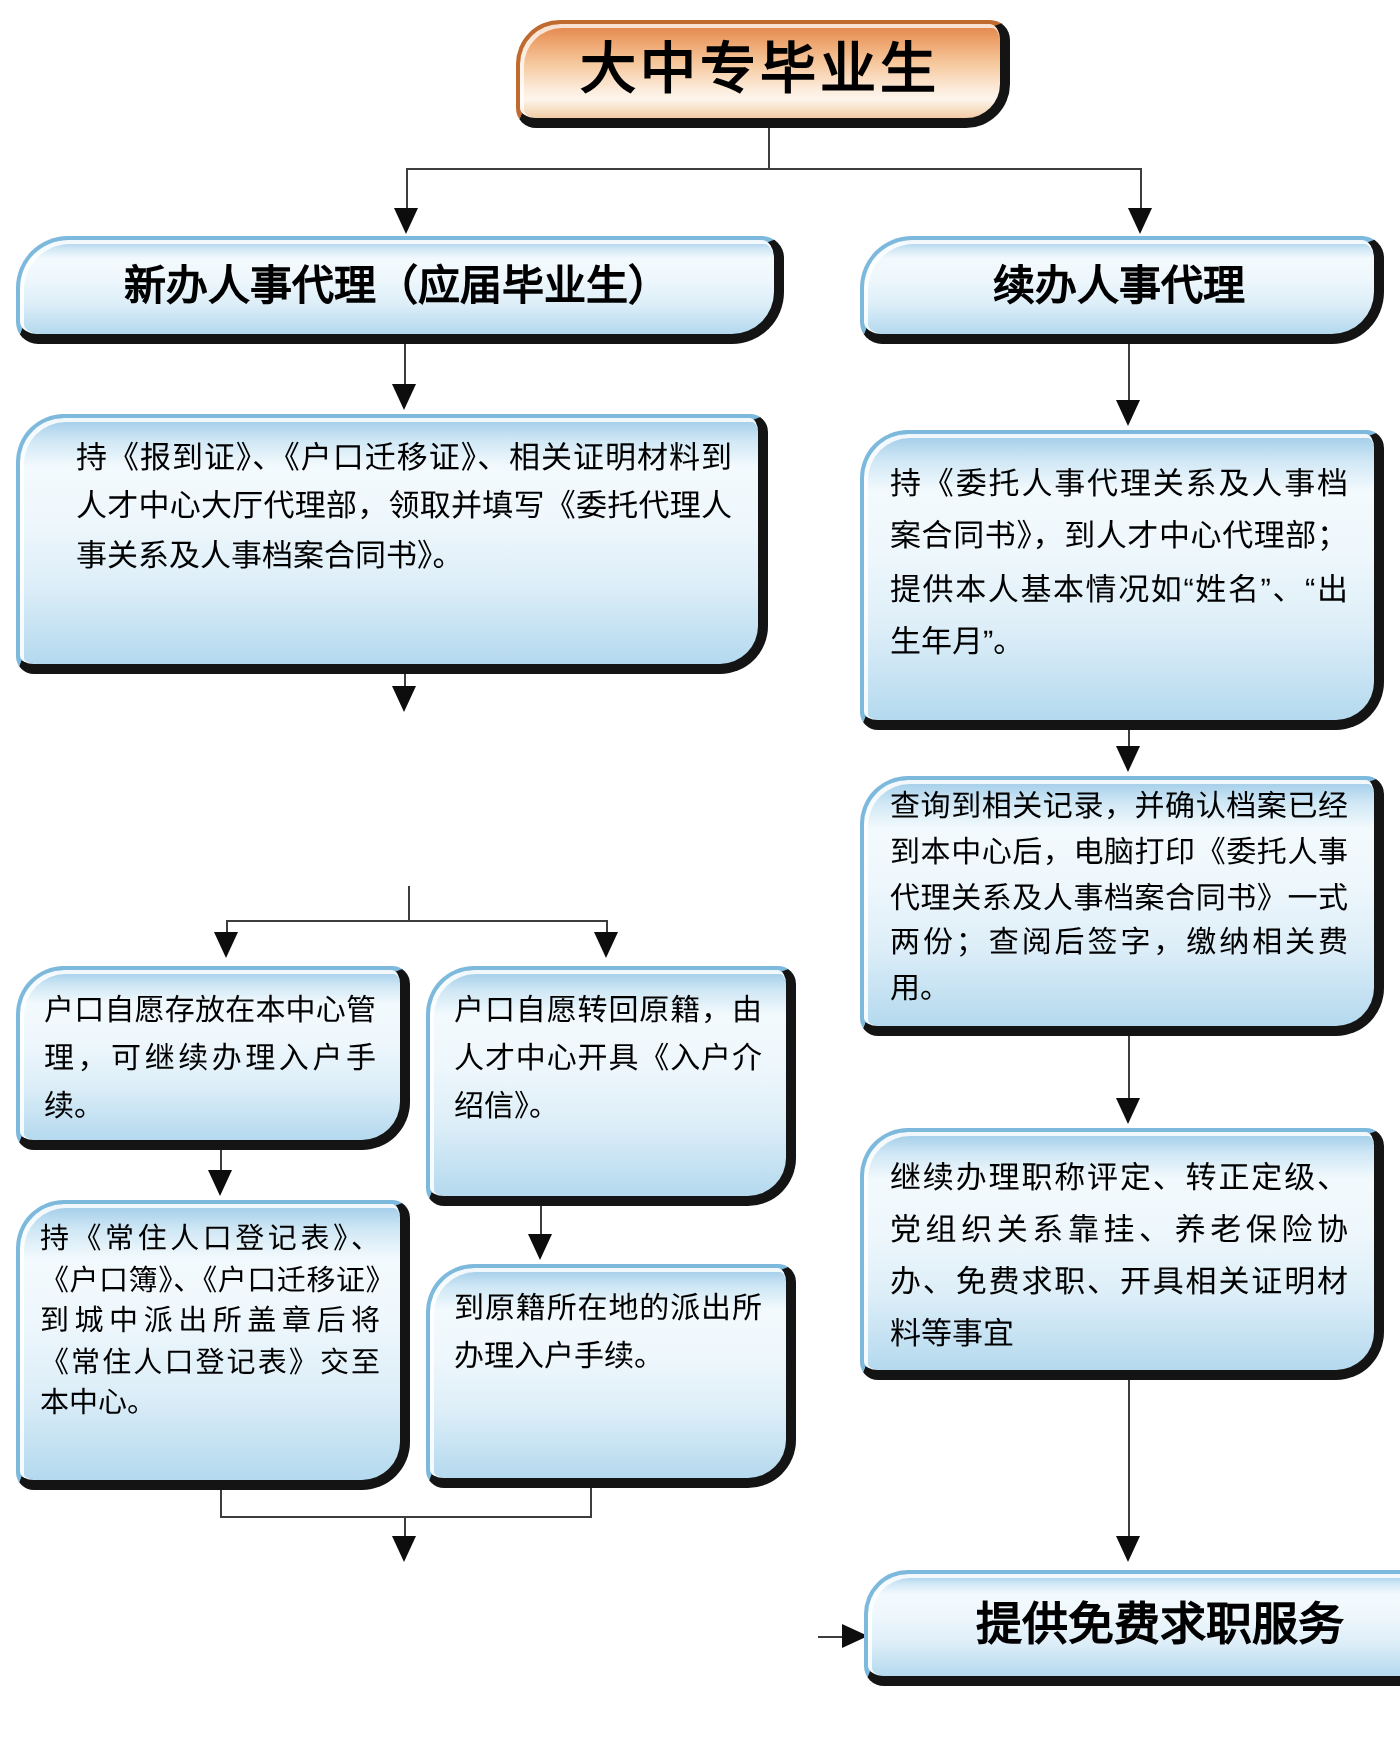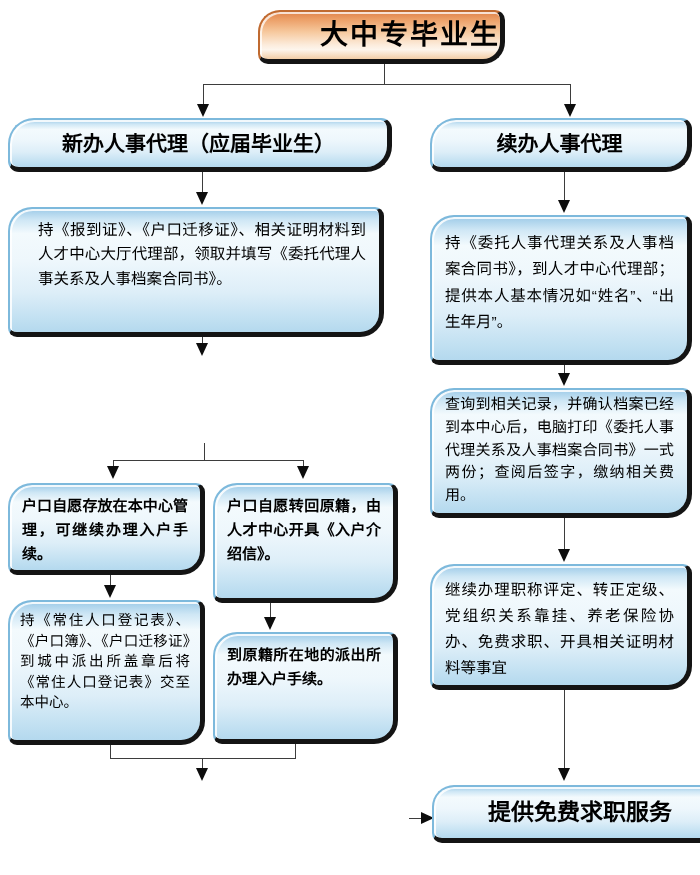--- a/index.html
+++ b/index.html
@@ -24,29 +24,29 @@
     display:flex;align-items:center;justify-content:center;
     font-size:21px;font-weight:bold;text-align:center;
     border-radius:26px 11px 26px 11px;padding:4px 8px;
   }
   .box.result{
     display:flex;align-items:center;justify-content:center;
     font-size:23px;font-weight:bold;text-align:center;
     border-radius:22px 10px 22px 10px;padding:4px 8px;
   }
   .box.small{font-size:14.5px;line-height:1.42;padding:8px 10px;}
-  .box.mid{font-size:15px;line-height:1.6;padding:9px 12px;font-weight:bold;}
+  .box.mid{font-size:15px;line-height:1.6;padding:9px 12px;}
 
   
   .box.title{
     background:linear-gradient(180deg,#e0834a 0%,#ec9f67 16%,#f6c89d 42%,#fcecdc 70%,#fdf5ec 80%,#f2cda6 100%);
     border:2px solid #c06a30;
     border-right:5px solid #141414;
     border-bottom:5px solid #141414;
-    display:flex;align-items:center;justify-content:flex-end;
+    display:flex;align-items:center;justify-content:center;
     font-size:28px;font-weight:bold;letter-spacing:2px;
     border-radius:22px 10px 22px 10px;padding:0;
     box-shadow:inset 1px 1px 0 1px rgba(255,255,255,.75);
   }
 
   
   .vline{position:absolute;width:1px;background:#3d3d3d;}
   .hline{position:absolute;height:1px;background:#3d3d3d;}
   .head-down{position:absolute;width:0;height:0;border-left:6px solid transparent;border-right:6px solid transparent;border-top:13px solid #0d0d0d;}
   .head-right{position:absolute;width:0;height:0;border-top:6px solid transparent;border-bottom:6px solid transparent;border-left:13px solid #0d0d0d;}

